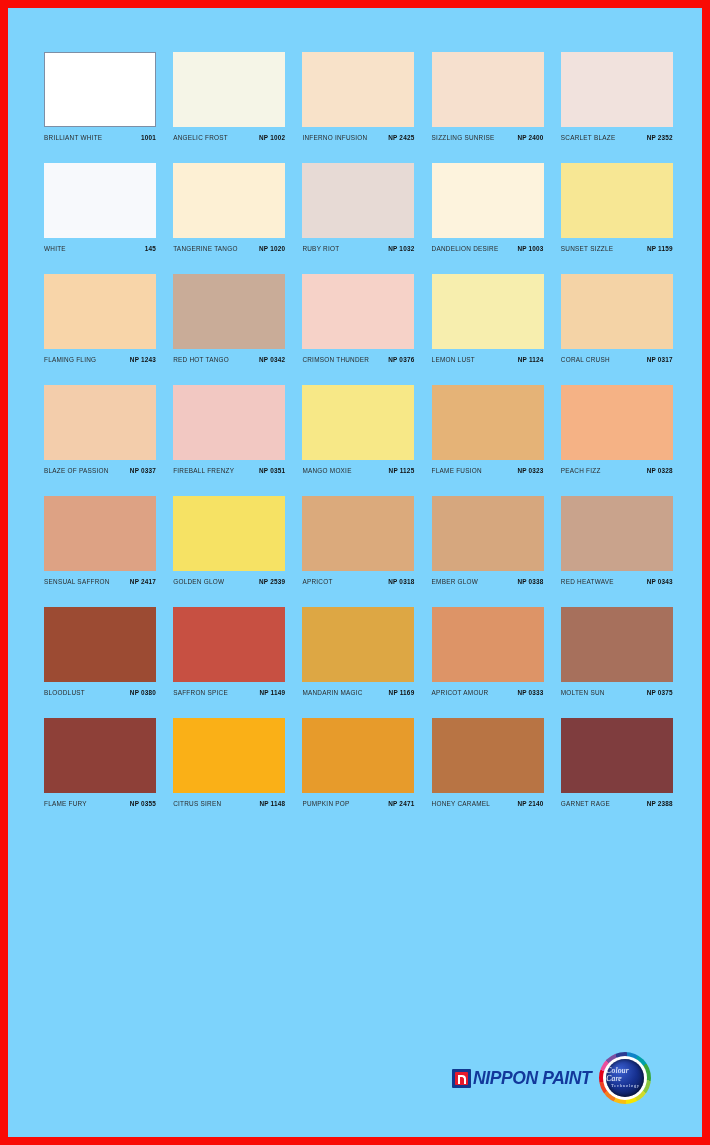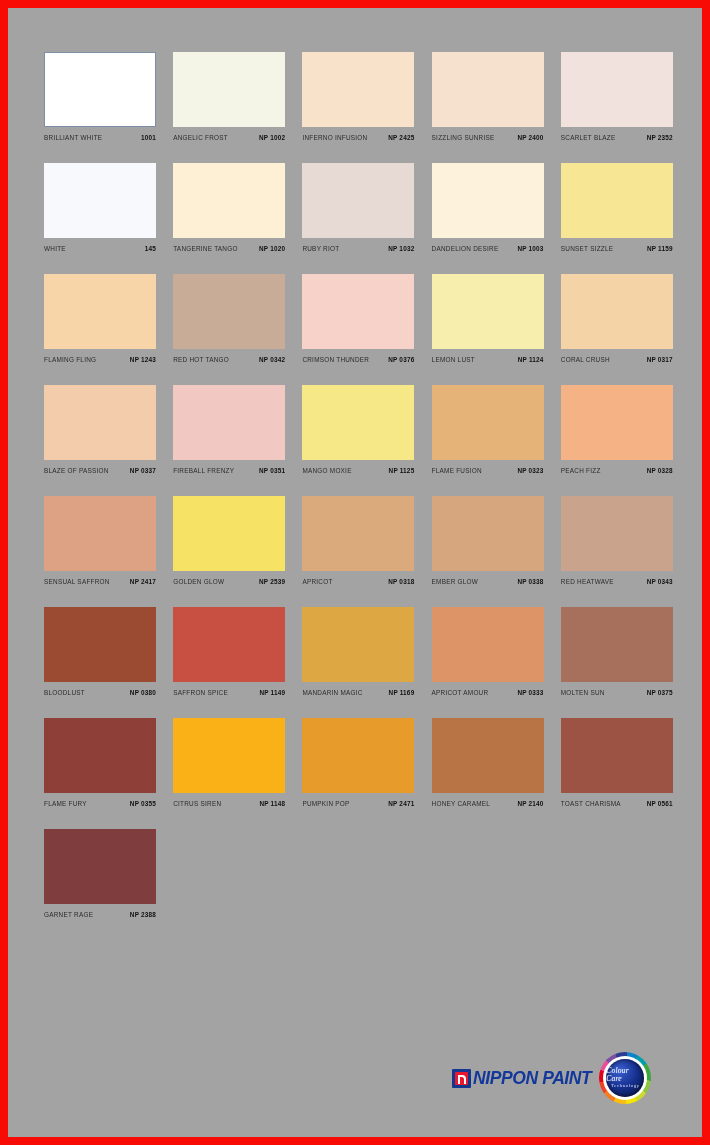--- a/index.html
+++ b/index.html
@@ -17,21 +17,21 @@
     position: relative;
     width: 710px;
     height: 1145px;
     box-sizing: border-box;
     border: 8px solid #f90b05;
     background: #ffffff;
   }
   #sheet {
     position: absolute;
     left: 0; top: 0; right: 0; bottom: 0;
-    background: #a3a3a3;
+    background: #7dd3fc;
   }
   #grid {
     position: absolute;
     left: 36px;
     top: 44px;
     width: 632px;
     display: grid;
     grid-template-columns: repeat(5, 1fr);
     column-gap: 14px;
     row-gap: 0px;
@@ -427,27 +427,20 @@
           </div>
         </div>
         <div class="swatch-cell">
           <div class="chip" style="background: rgb(184, 116, 68);"></div>
           <div class="caption">
             <span class="cname">HONEY CARAMEL</span>
             <span class="ccode">NP 2140</span>
           </div>
         </div>
         <div class="swatch-cell">
-          <div class="chip" style="background: rgb(156, 83, 68);"></div>
-          <div class="caption">
-            <span class="cname">TOAST CHARISMA</span>
-            <span class="ccode">NP 0561</span>
-          </div>
-        </div>
-        <div class="swatch-cell">
           <div class="chip" style="background: rgb(127, 61, 62);"></div>
           <div class="caption">
             <span class="cname">GARNET RAGE</span>
             <span class="ccode">NP 2388</span>
           </div>
         </div>
       </div>
 
     <div id="brand">
       <div id="np-logo">

